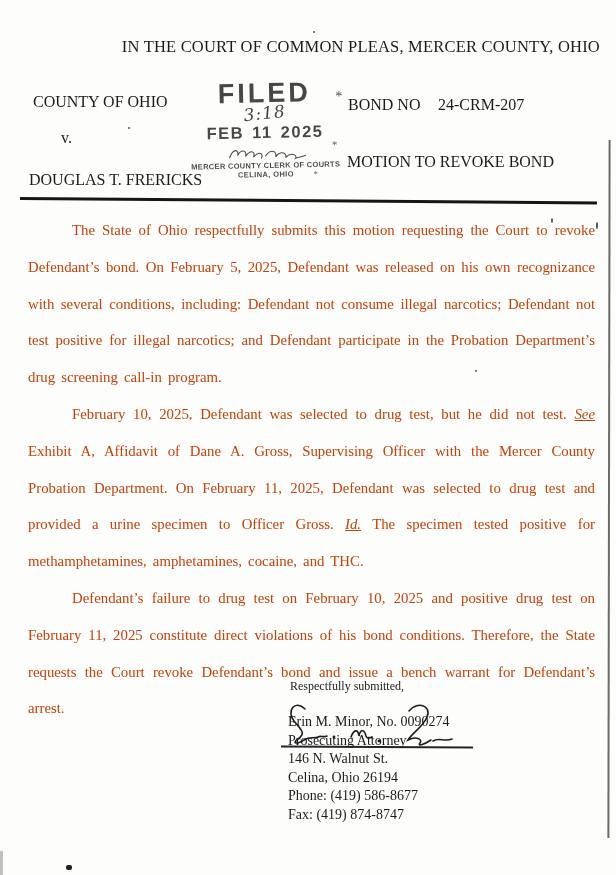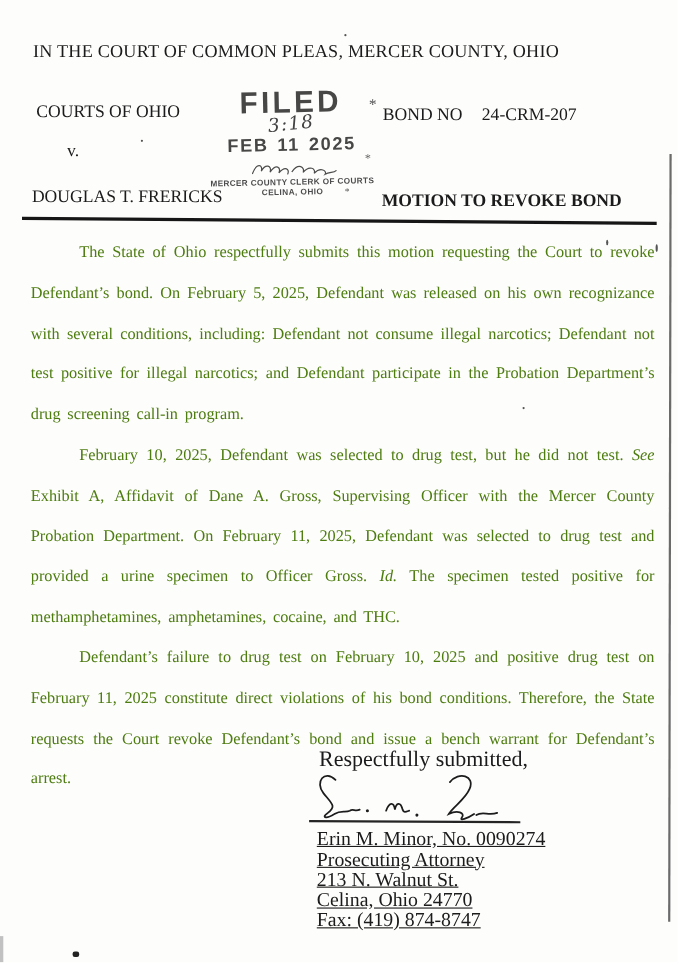--- a/index.html
+++ b/index.html
@@ -1,32 +1,32 @@
 <!DOCTYPE html>
 <html><head>
 <meta charset="utf-8">
 <style>
   html,body{margin:0;padding:0;background:#ffffff;}
   .page{
     position:relative;width:616px;height:875px;background:#fdfdfc;
     font-family:"Liberation Serif", serif;color:#1b1b1b;overflow:hidden;
   }
   
-  .court-title{position:absolute;left:30px;right:0;text-align:left;
+  .court-title{position:absolute;left:30px;right:16px;text-align:right;
     font-size:16.5px;letter-spacing:.2px;white-space:nowrap;}
   .court-title.l1{top:37px;}
   .court-title.l2{top:57px;}
   
   .cap{position:absolute;font-size:16px;white-space:nowrap;}
   .cap.plaintiff{top:93px;left:33px;}
   .cap.versus{top:129px;left:61px;}
   .cap.defendant{top:171px;left:29px;}
   .cap.case-label{top:96px;left:348px;}
   .cap.case-value{top:96px;left:438px;}
-  .cap.doc-title{top:174px;left:347px;font-weight:bold;}
+  .cap.doc-title{top:153px;left:347px;}
   
   .stamp{position:absolute;left:195px;top:78px;width:140px;height:105px;
     transform:rotate(-1.2deg);color:#2e2e2e;text-align:center;}
   .stamp .filed{position:absolute;top:0;left:0;right:0;
     font-family:"Liberation Sans",sans-serif;font-weight:700;font-size:27px;
     letter-spacing:3px;transform:scaleY(1.02);opacity:.88;}
   .stamp .filed-star{position:absolute;top:12px;right:-8px;font-size:14px;opacity:.85;}
   .stamp .time{position:absolute;top:25px;left:0;right:0;
     font-family:"DejaVu Serif",serif;font-style:italic;font-size:17px;
     letter-spacing:1px;transform:rotate(-5deg);opacity:.9;}
@@ -45,40 +45,40 @@
   
   .caption-rule{position:absolute;top:197px;left:20px;width:577px;height:2.6px;
     background:#161616;transform:rotate(.45deg);transform-origin:left center;}
   .edge-line{position:absolute;left:608px;top:140px;width:1.6px;height:698px;
     background:#3a3a3a;opacity:.75;transform:rotate(.1deg);}
   .speck{position:absolute;background:#555;border-radius:50%;}
   .blot{position:absolute;background:#222;}
   
   .body-text{position:absolute;top:212px;left:28px;width:567px;
     font-size:14.8px;line-height:36.8px;text-align:justify;word-spacing:2.4px;
-    color:#4d7c0f;}
+    color:#c2410c;}
   .body-text p{margin:0;text-indent:44px;}
-  .seg-italic{font-style:italic;}
+  .seg-italic{font-style:italic;text-decoration:underline;}
   .seg-underline{text-underline-offset:3px;}
   
-  .closing{position:absolute;top:679px;left:290px;font-size:20px;}
+  .closing{position:absolute;top:679px;left:290px;font-size:12px;}
   .atty-sig{position:absolute;top:699px;left:281px;}
   .sig-line{position:absolute;top:746px;left:281px;width:192px;height:1.6px;
     background:#242424;transform:rotate(.3deg);}
-  .contact{position:absolute;top:753px;left:288px;font-size:18px;line-height:18.6px;text-decoration:underline;}
+  .contact{position:absolute;top:713px;left:288px;font-size:14px;line-height:18.6px;}
   .contact div{white-space:nowrap;}
 </style>
 </head>
 <body>
 
 <div class="page">
 
   <div class="court-title l1">IN THE COURT OF COMMON PLEAS, MERCER COUNTY, OHIO</div>
 
-  <div class="cap plaintiff">COURTS OF OHIO</div>
+  <div class="cap plaintiff">COUNTY OF OHIO</div>
   <div class="cap versus">v.</div>
   <div class="cap defendant">DOUGLAS T. FRERICKS</div>
   <div class="cap case-label">BOND NO</div>
   <div class="cap case-value">24-CRM-207</div>
   <div class="cap doc-title">MOTION TO REVOKE BOND</div>
 
   <div class="stamp">
     <div class="filed">FILED</div>
     <div class="filed-star">*</div>
     <div class="time">3:18</div>
@@ -117,18 +117,19 @@
       <path d="M128,12 C136,2 151,6 146,18 C142,28 131,34 127,41 C135,37 142,40 139,44 C136,48 144,45 150,41"></path>
       <path d="M152,42 C158,38 163,43 171,40"></path>
     </g>
     <circle cx="53" cy="38" r="1.4" fill="#1c1c1c"></circle>
     <circle cx="98" cy="42" r="1.4" fill="#1c1c1c"></circle>
   </svg>
   <div class="sig-line"></div>
   <div class="contact">
     <div>Erin M. Minor, No. 0090274</div>
     <div>Prosecuting Attorney</div>
-    <div>213 N. Walnut St.</div>
-    <div>Celina, Ohio 24770</div>
+    <div>146 N. Walnut St.</div>
+    <div>Celina, Ohio 26194</div>
+    <div>Phone: (419) 586-8677</div>
     <div>Fax: (419) 874-8747</div>
   </div>
 
 </div>
 
 </body></html>

